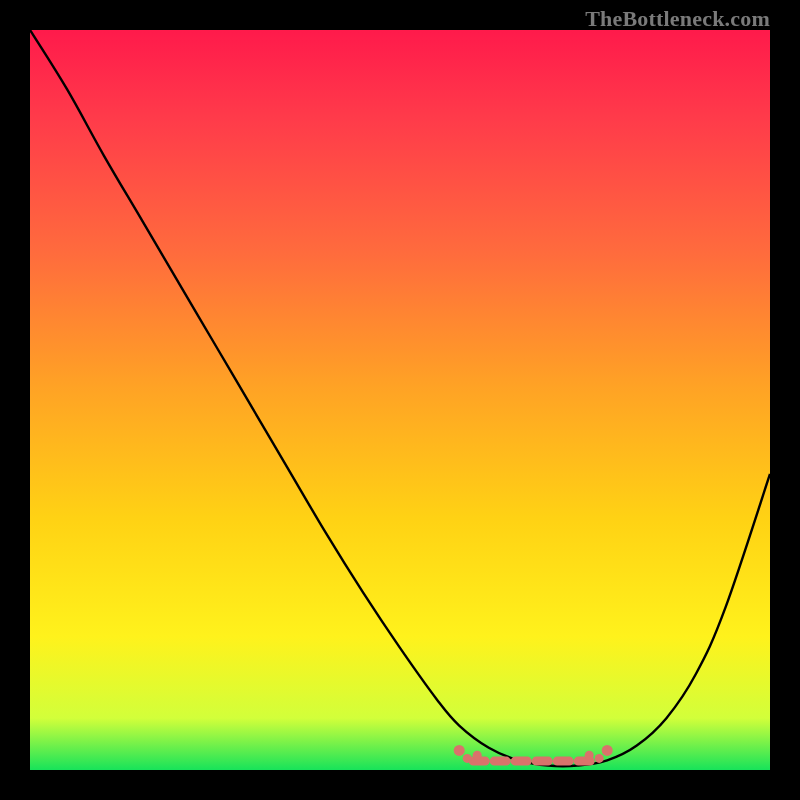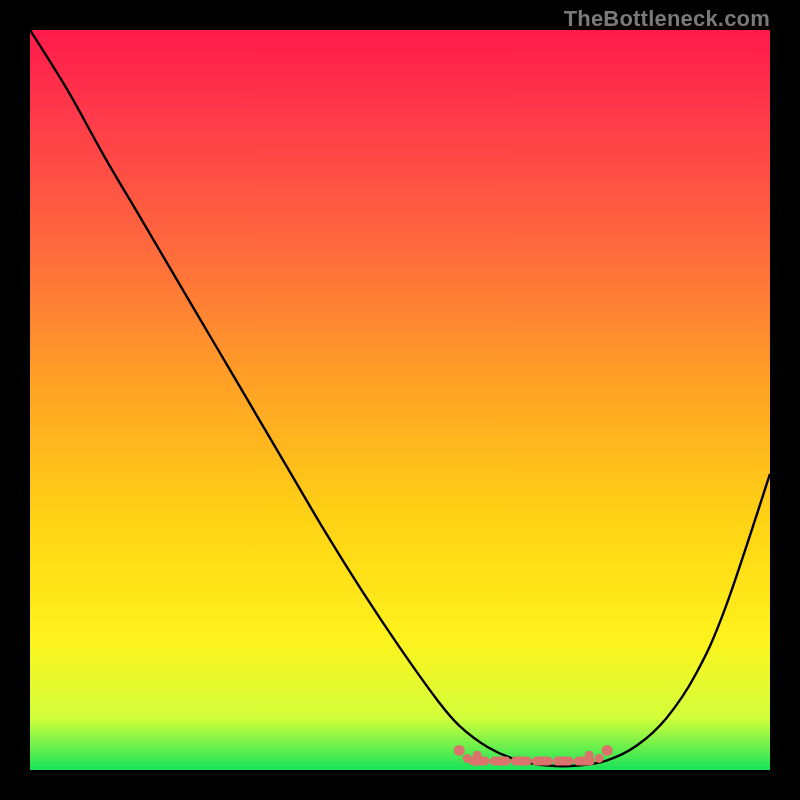--- a/index.html
+++ b/index.html
@@ -21,21 +21,21 @@
     left: 30px;
     top: 30px;
     width: 740px;
     height: 740px;
     overflow: hidden;
   }
   .watermark {
     position: absolute;
     top: 6px;
     right: 30px;
-    font-family: Liberation Sans, sans-serif;
+    font-family: Liberation Serif, serif;
     font-weight: 700;
     font-size: 22px;
     color: #7a7a7a;
     letter-spacing: 0.2px;
     user-select: none;
   }
   svg {
     display: block;
   }
 </style>

